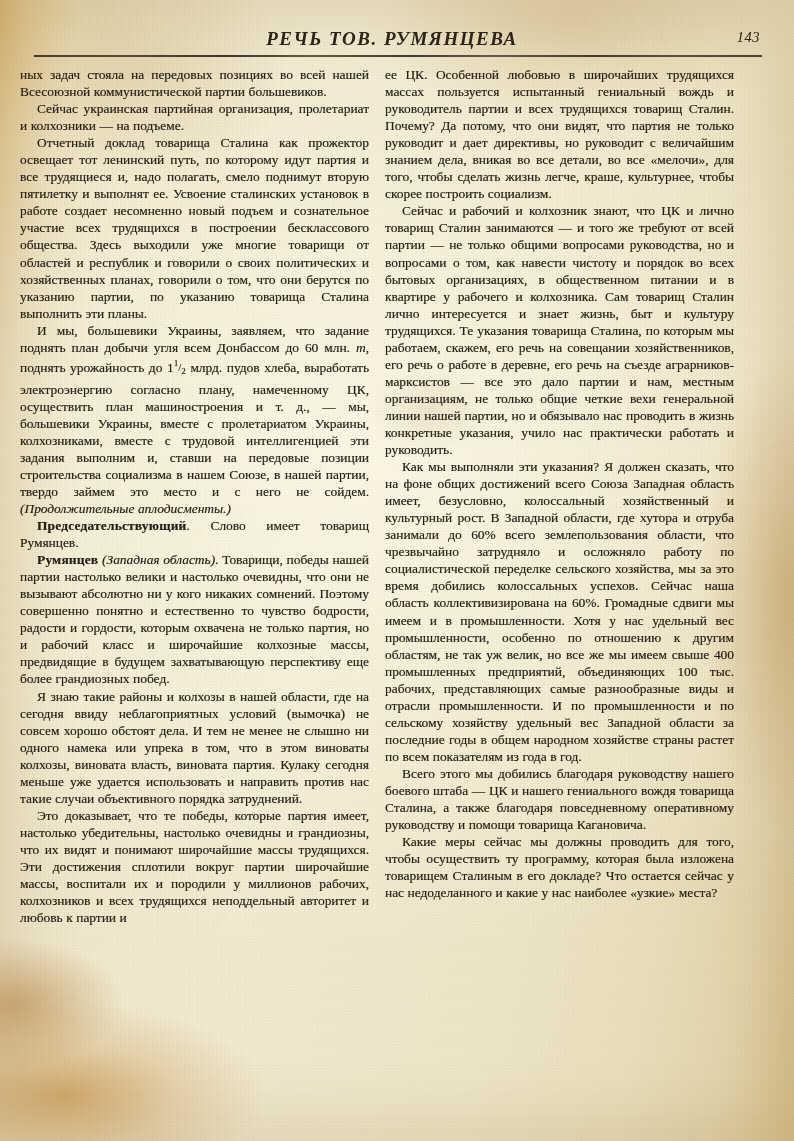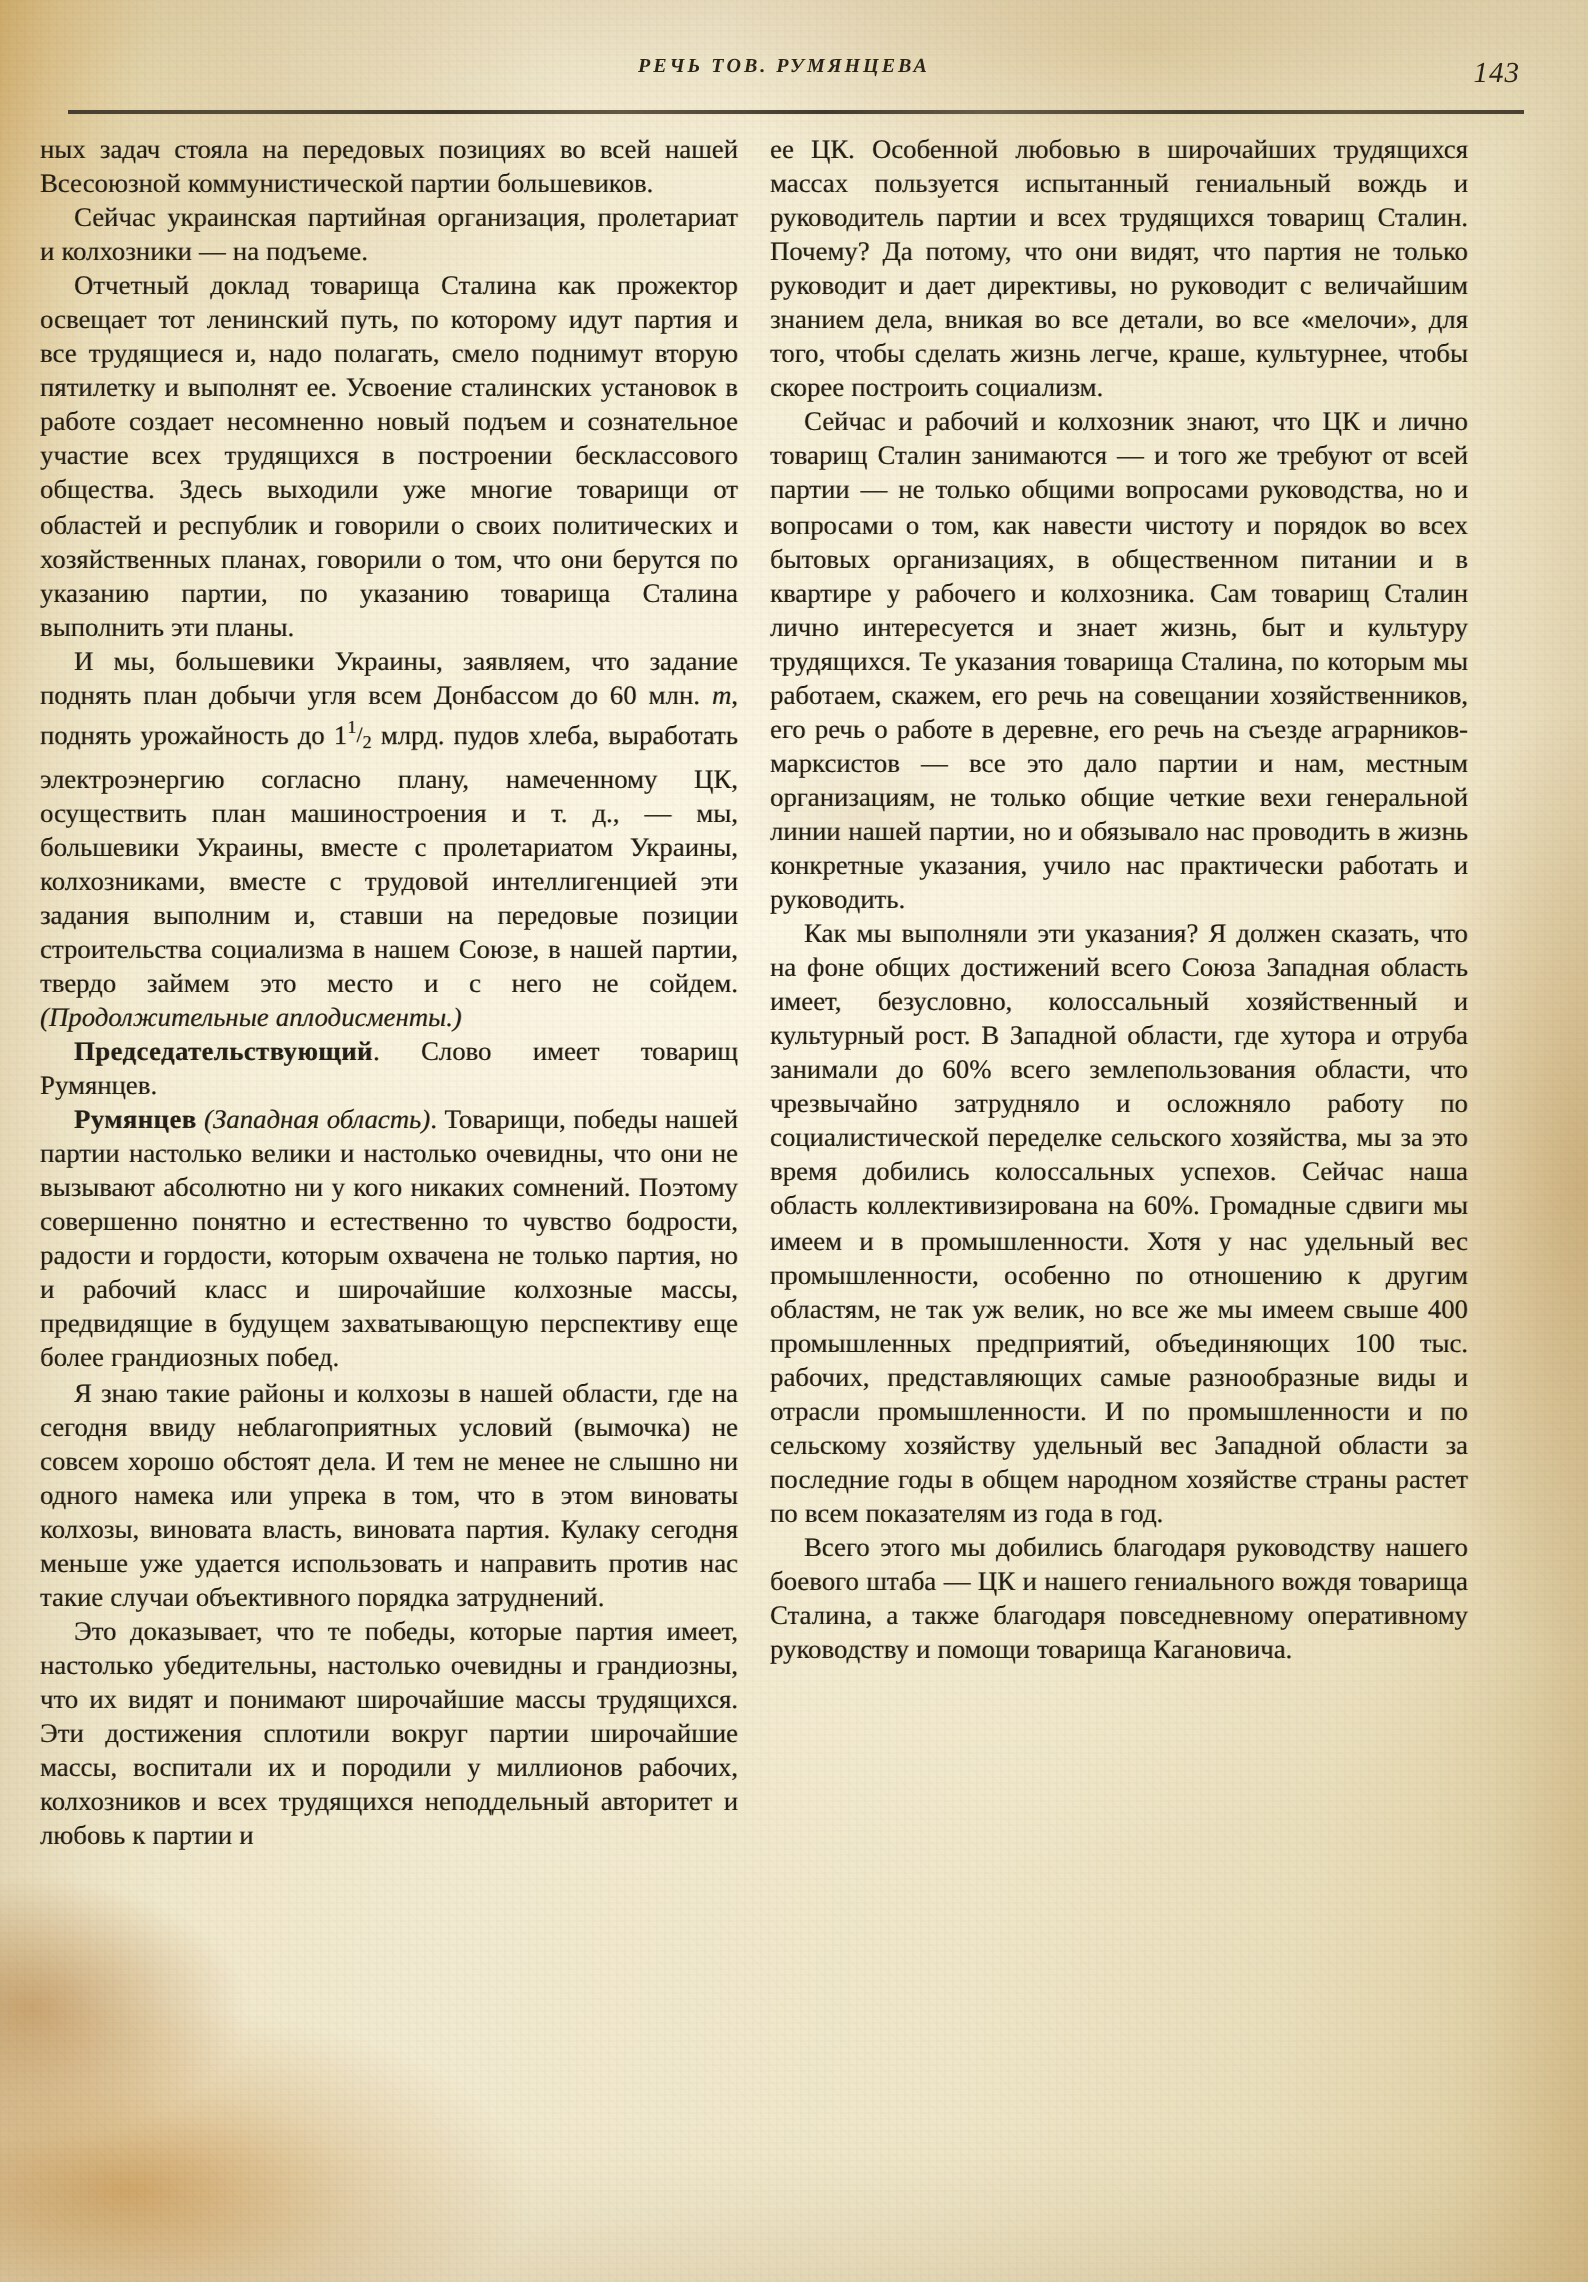--- a/index.html
+++ b/index.html
@@ -73,21 +73,21 @@
     right: 34px;
     top: 28px;
     height: 22px;
   }
   .runhead-title {
     position: absolute;
     left: 0; right: 0;
     text-align: center;
     font-style: italic;
     font-weight: bold;
-    font-size: 10px;
+    font-size: 19px;
     letter-spacing: 1.5px;
     color: #2a2419;
     white-space: nowrap;
     transform: translateX(-6px);
   }
   .runhead-folio {
     position: absolute;
     right: 0;
     top: 1px;
     font-style: italic;
@@ -179,17 +179,18 @@
         <p class="tx"><span class="itb">Румянцев</span><span class="it"> (Западная область)</span><span>. Товарищи, победы нашей партии настолько велики и настолько очевидны, что они не вызывают абсолютно ни у кого никаких сомнений. Поэтому совершенно понятно и естественно то чувство бодрости, радости и гордости, которым охвачена не только партия, но и рабочий класс и широчайшие колхозные массы, предвидящие в будущем захватывающую перспективу еще более грандиозных побед.</span></p>
         <p class="tx">Я знаю такие районы и колхозы в нашей области, где на сегодня ввиду неблагоприятных условий (вымочка) не совсем хорошо обстоят дела. И тем не менее не слышно ни одного намека или упрека в том, что в этом виноваты колхозы, виновата власть, виновата партия. Кулаку сегодня меньше уже удается использовать и направить против нас такие случаи объективного порядка затруднений.</p>
         <p class="tx">Это доказывает, что те победы, которые партия имеет, настолько убедительны, настолько очевидны и грандиозны, что их видят и понимают широчайшие массы трудящихся. Эти достижения сплотили вокруг партии широчайшие массы, воспитали их и породили у миллионов рабочих, колхозников и всех трудящихся неподдельный авторитет и любовь к партии и</p>
       </div>
 
       <div class="col">
         <p class="tx cont">ее ЦК. Особенной любовью в широчайших трудящихся массах пользуется испытанный гениальный вождь и руководитель партии и всех трудящихся товарищ Сталин. Почему? Да потому, что они видят, что партия не только руководит и дает директивы, но руководит с величайшим знанием дела, вникая во все детали, во все «мелочи», для того, чтобы сделать жизнь легче, краше, культурнее, чтобы скорее построить социализм.</p>
         <p class="tx">Сейчас и рабочий и колхозник знают, что ЦК и лично товарищ Сталин занимаются — и того же требуют от всей партии — не только общими вопросами руководства, но и вопросами о том, как навести чистоту и порядок во всех бытовых организациях, в общественном питании и в квартире у рабочего и колхозника. Сам товарищ Сталин лично интересуется и знает жизнь, быт и культуру трудящихся. Те указания товарища Сталина, по которым мы работаем, скажем, его речь на совещании хозяйственников, его речь о работе в деревне, его речь на съезде аграрников-марксистов — все это дало партии и нам, местным организациям, не только общие четкие вехи генеральной линии нашей партии, но и обязывало нас проводить в жизнь конкретные указания, учило нас практически работать и руководить.</p>
         <p class="tx">Как мы выполняли эти указания? Я должен сказать, что на фоне общих достижений всего Союза Западная область имеет, безусловно, колоссальный хозяйственный и культурный рост. В Западной области, где хутора и отруба занимали до 60% всего землепользования области, что чрезвычайно затрудняло и осложняло работу по социалистической переделке сельского хозяйства, мы за это время добились колоссальных успехов. Сейчас наша область коллективизирована на 60%. Громадные сдвиги мы имеем и в промышленности. Хотя у нас удельный вес промышленности, особенно по отношению к другим областям, не так уж велик, но все же мы имеем свыше 400 промышленных предприятий, объединяющих 100 тыс. рабочих, представляющих самые разнообразные виды и отрасли промышленности. И по промышленности и по сельскому хозяйству удельный вес Западной области за последние годы в общем народном хозяйстве страны растет по всем показателям из года в год.</p>
         <p class="tx">Всего этого мы добились благодаря руководству нашего боевого штаба — ЦК и нашего гениального вождя товарища Сталина, а также благодаря повседневному оперативному руководству и помощи товарища Кагановича.</p>
+        <p class="tx">Какие меры сейчас мы должны проводить для того, чтобы осуществить ту программу, которая была изложена товарищем Сталиным в его докладе? Что остается сейчас у нас недоделанного и какие у нас наиболее «узкие» места?</p>
       </div>
 
     </div>
   </div>
 </div>
 
 </body></html>

